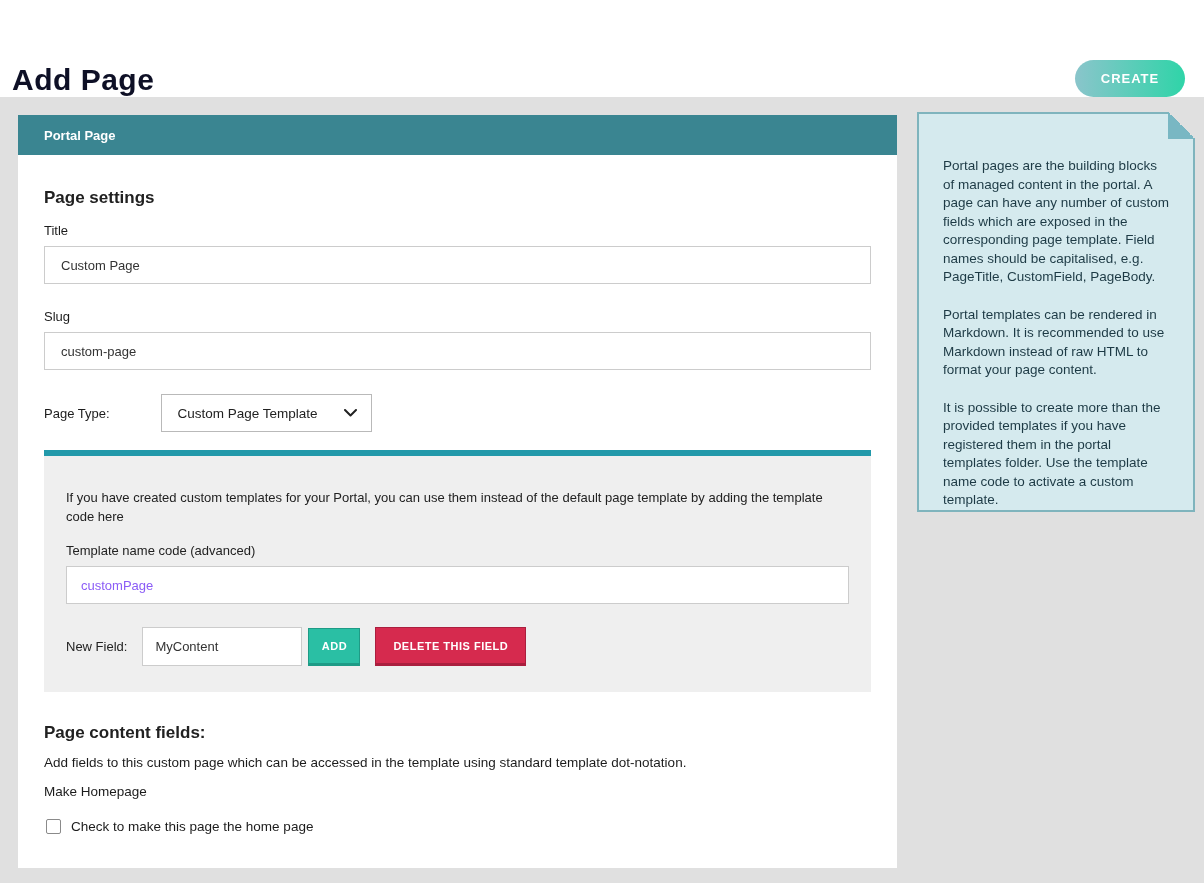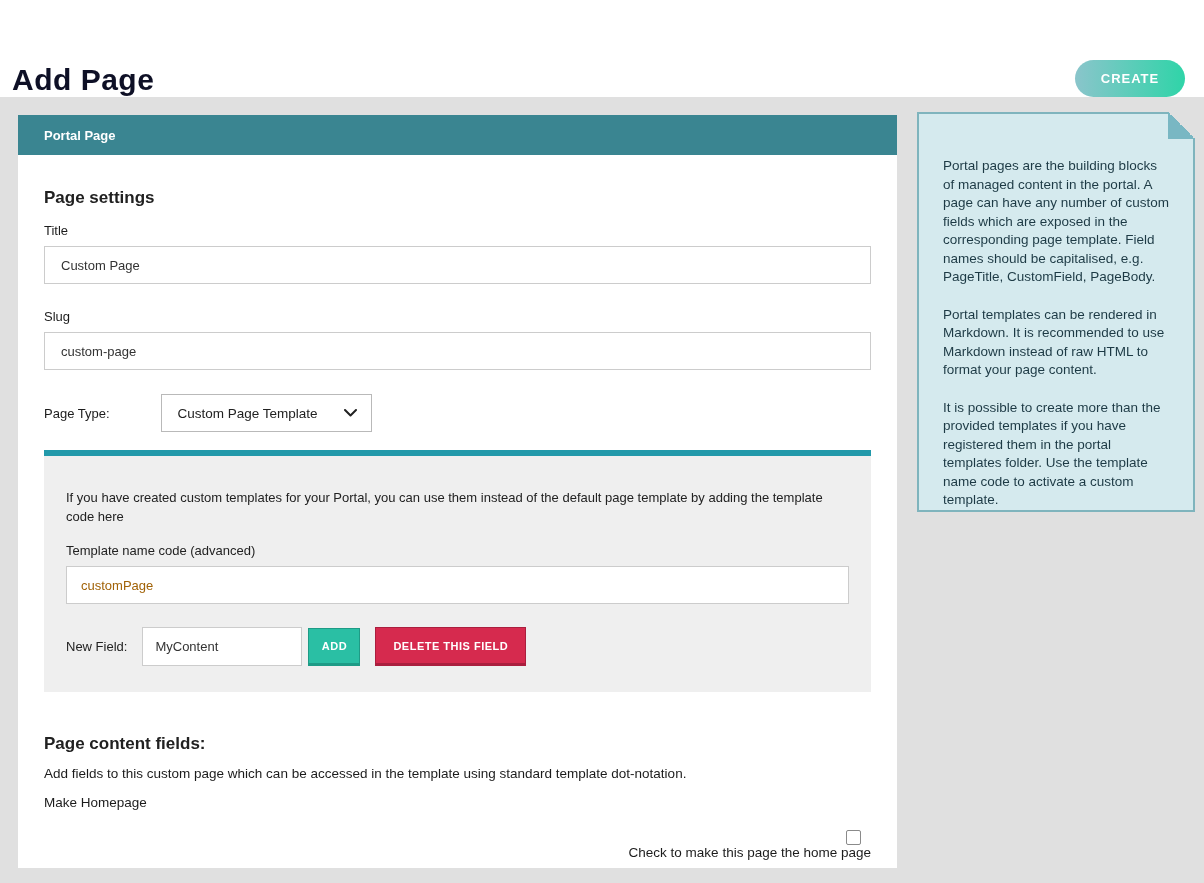--- a/index.html
+++ b/index.html
@@ -59,21 +59,21 @@
     padding:21px 22px 26px 22px;
   }
   .custom-heading { font-size:13px; color:#222; }
   .custom-desc {
     font-size:13px; color:#222; line-height:19px; margin-top:11px; max-width:795px;
   }
   .tpl-label { font-size:13px; color:#222; margin-top:17px; }
   .tpl-input {
     display:block; width:100%; height:38px; margin-top:8px;
     border:1px solid #cccccc; background:#fff; padding:0 14px;
-    font-family:"Liberation Sans",sans-serif; font-size:13px; color:#a16207;
+    font-family:"Liberation Sans",sans-serif; font-size:13px; color:#8b5cf6;
   }
   .new-field-row { display:flex; align-items:center; margin-top:23px; }
   .new-field-label { font-size:13px; color:#222; margin-right:15px; }
   .new-field-input {
     width:160px; height:39px; border:1px solid #cccccc; background:#fff;
     padding:0 12px; font-family:"Liberation Sans",sans-serif; font-size:13px; color:#333;
   }
   .add-btn {
     margin-left:6px; width:52px; height:38px; cursor:pointer;
     background:#2abfa4; border:1px solid #1e9b86; border-bottom-width:3px;
@@ -81,24 +81,24 @@
     font-size:11px; font-weight:bold; letter-spacing:0.5px;
   }
   .delete-btn {
     margin-left:15px; height:39px; padding:0 17px; cursor:pointer;
     background:#d62a4e; border:1px solid #aa1f3e; border-bottom-width:3px;
     color:#fff; font-family:"Liberation Sans",sans-serif;
     font-size:11px; font-weight:bold; letter-spacing:0.5px;
   }
 
   
-  .content-fields { margin-top:42px; }
+  .content-fields { margin-top:31px; }
   .content-desc { font-size:13.5px; color:#1c1c1c; margin-top:12px; }
   .make-home-label { font-size:13.5px; color:#1c1c1c; margin-top:14px; }
-  .checkbox-row { display:flex; align-items:flex-end; margin-top:20px;flex-direction:column; }
+  .checkbox-row { display:flex; align-items:flex-start; margin-top:20px; }
   .checkbox-row input[type=checkbox] {
     width:15px; height:15px; margin:0 10px 0 2px; accent-color:#fff;
     border:1px solid #8a8a8a; appearance:none; background:#fff; border-radius:2px;
     cursor:pointer;
   }
   .checkbox-label { font-size:13.5px; color:#1c1c1c; }
 
   
   .info-note {
     position:absolute; left:917px; top:112px; width:278px; height:400px;

